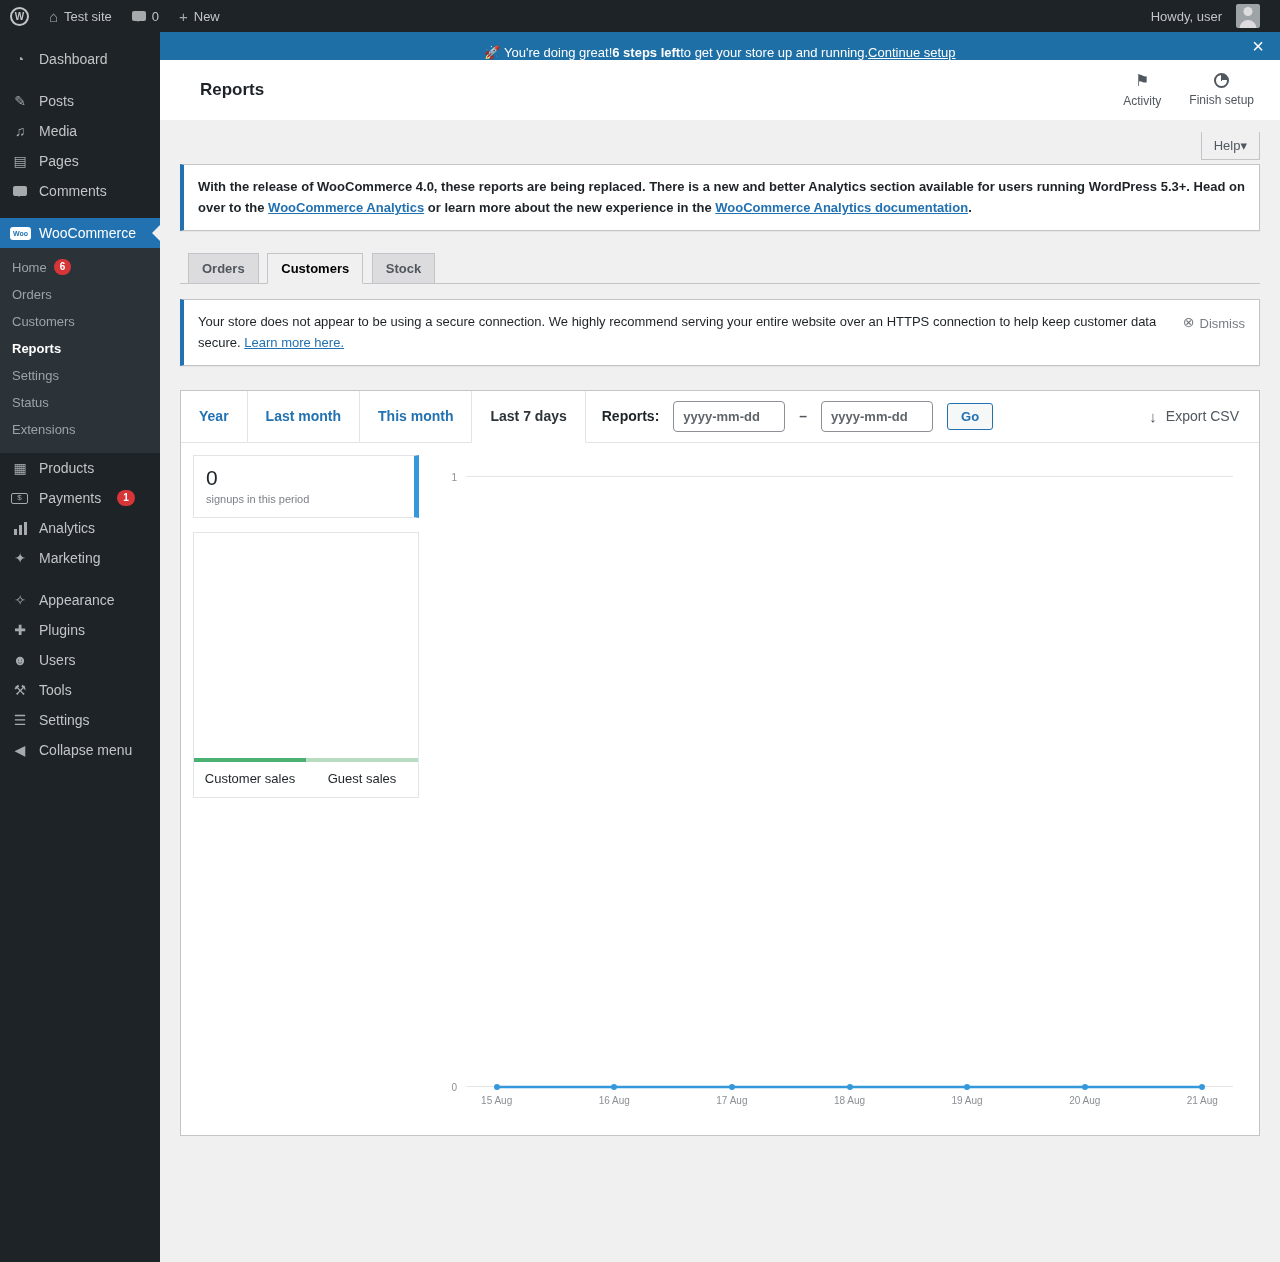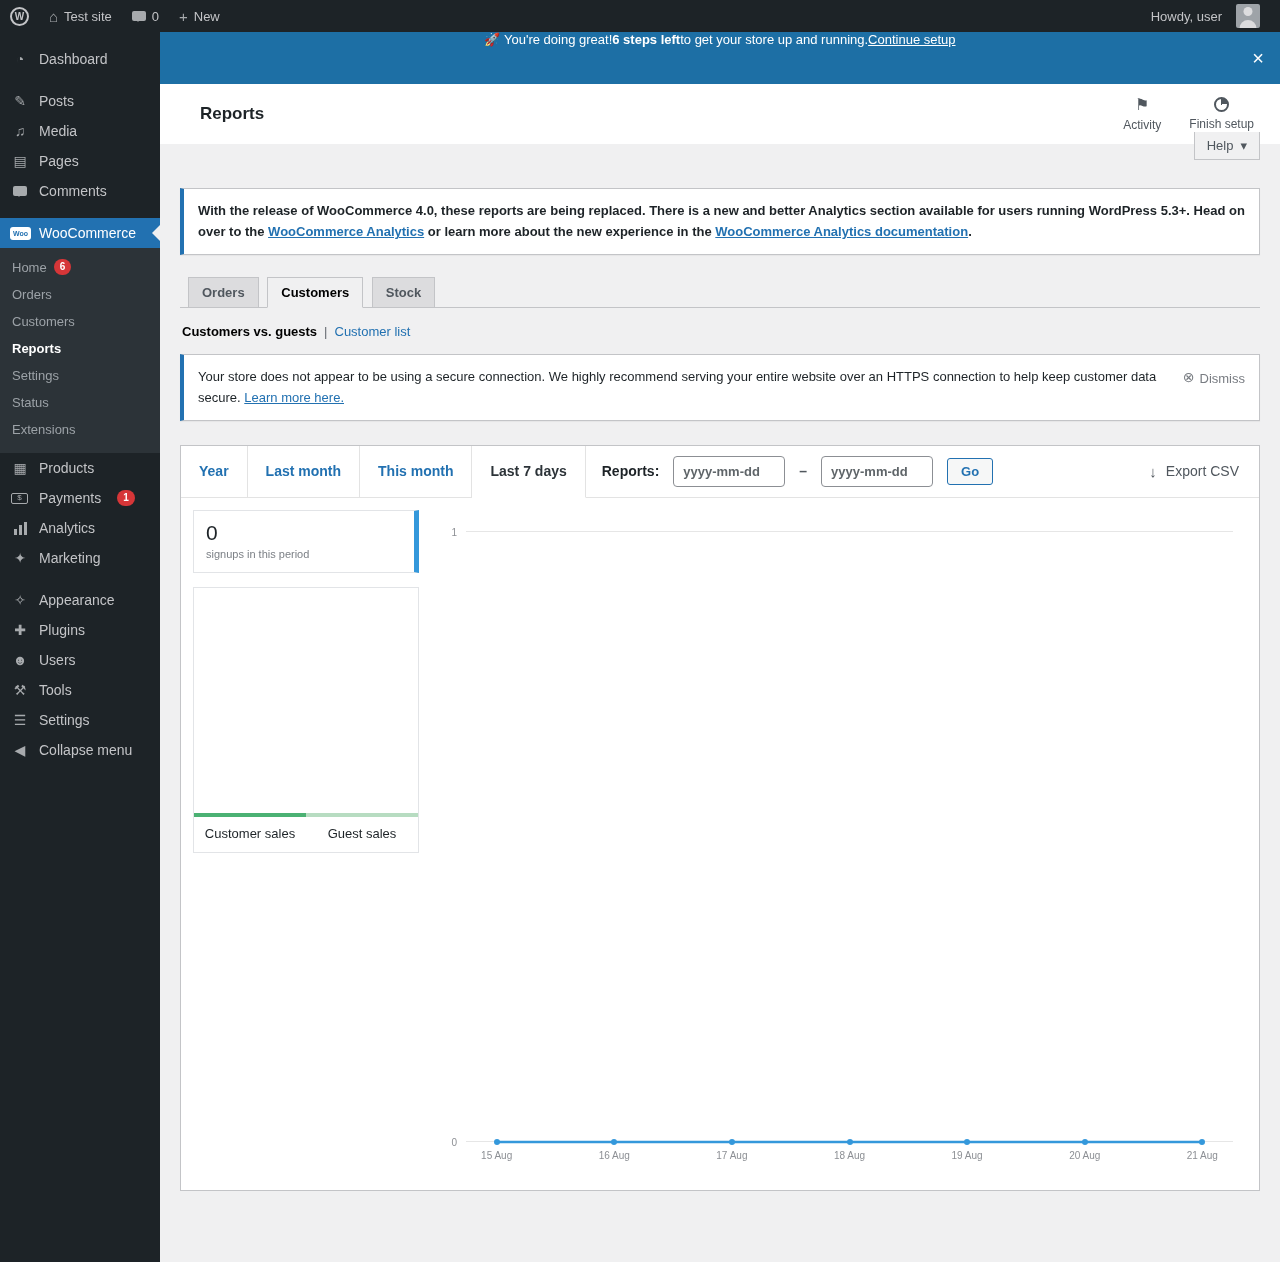--- a/index.html
+++ b/index.html
@@ -39,34 +39,34 @@
   .woo-badge { width:21px; height:13px; background:#a7aaad; border-radius:3px; color:#1d2327; font-size:7px;
     font-weight:bold; display:flex; align-items:center; justify-content:center; flex:none; }
   .menu-item.current .woo-badge { background:#fff; color:var(--accent,#2271b1); }
   .bars { display:flex; align-items:flex-end; gap:2px; height:13px; width:20px; justify-content:center; flex:none; }
   .bars i { width:3px; background:#a7aaad; display:block; }
   .bars i:nth-child(1){ height:6px; } .bars i:nth-child(2){ height:10px; } .bars i:nth-child(3){ height:13px; }
   .pay { width:17px; height:11px; border:1px solid #a7aaad; border-radius:2px; font-size:8px;
     display:flex; align-items:center; justify-content:center; color:#a7aaad; flex:none; margin:0 1px; }
   
   .content { position:absolute; top:32px; left:160px; width:1120px; height:1230px; }
-  .setup-banner { height:52px; background:var(--banner_bg,#1d6fa5); color:#fff; display:flex; align-items:flex-start;
+  .setup-banner { height:28px; background:var(--banner_bg,#1d6fa5); color:#fff; display:flex; align-items:flex-end;
     justify-content:center; font-size:13px; position:relative; }
   .setup-banner b { font-weight:700; }
   .banner-link { color:#fff; text-decoration:underline; cursor:pointer; }
   .banner-close { position:absolute; right:16px; top:50%; transform:translateY(-50%); font-size:20px; line-height:1; cursor:pointer; color:#fff; }
   .page-header { height:60px; background:#fff; display:flex; align-items:center; padding:0 26px 0 40px; }
   .page-title { font-size:17px; font-weight:600; color:#1d2327; }
   .header-actions { margin-left:auto; display:flex; gap:28px; }
   .action { display:flex; flex-direction:column; align-items:center; gap:5px; color:#50575e; font-size:12px; cursor:pointer; }
   .flag-wrap { position:relative; font-size:16px; color:#50575e; line-height:1; }
   .pie { width:15px; height:15px; border-radius:50%; border:2px solid #50575e;
     background:conic-gradient(#50575e 0 25%, transparent 25%); }
   .help-tab { position:absolute; top:100px; right:20px; background:#f0f0f1; border:1px solid #c3c4c7; border-top:none;
-    padding:6px 12px; font-size:13px; color:#50575e; display:flex; gap:7px; align-items:center; cursor:pointer; z-index:5; }
+    padding:6px 12px; font-size:13px; color:#50575e; display:flex; align-items:center; cursor:pointer; z-index:5; }
   .main { padding:44px 20px 0; }
   
   .notice { background:#fff; border:1px solid #c3c4c7; border-left:4px solid var(--accent,#2271b1);
     box-shadow:0 1px 1px rgba(0,0,0,.04); padding:11px 14px; font-size:13px; line-height:1.65; }
   .notice a { color:var(--accent,#2271b1); font-weight:700; text-decoration:underline; cursor:pointer; }
   .analytics-notice { font-weight:600; }
   .secure-notice { display:flex; gap:20px; font-weight:400; margin-top:15px; }
   .secure-notice .notice-text { flex:1; }
   .secure-notice a { font-weight:400; }
   .dismiss { white-space:nowrap; color:#787c82; display:flex; align-items:flex-start; gap:5px; cursor:pointer; padding-top:2px; }
@@ -288,23 +288,20 @@
       <span>or learn more about the new experience in the</span>
       <a>WooCommerce Analytics documentation</a><span>.</span>
     </div>
 
     <div class="nav-tabs">
       <span class="nav-tab">Orders</span>
       <span class="nav-tab active">Customers</span>
       <span class="nav-tab">Stock</span>
     </div>
 
-    <div class="subnav">
-      <span class="subnav-current">Customers vs. guests</span><span class="subnav-sep">|</span><span class="subnav-link">Customer list</span>
-    </div>
 
     <div class="notice secure-notice">
       <div class="notice-text">
         <span>Your store does not appear to be using a secure connection. We highly recommend serving your entire website over an HTTPS connection to help keep customer data secure.</span>
         <a>Learn more here.</a>
       </div>
       <div class="dismiss">
         <span class="dismiss-icon">⊗</span>
         <span>Dismiss</span>
       </div>

